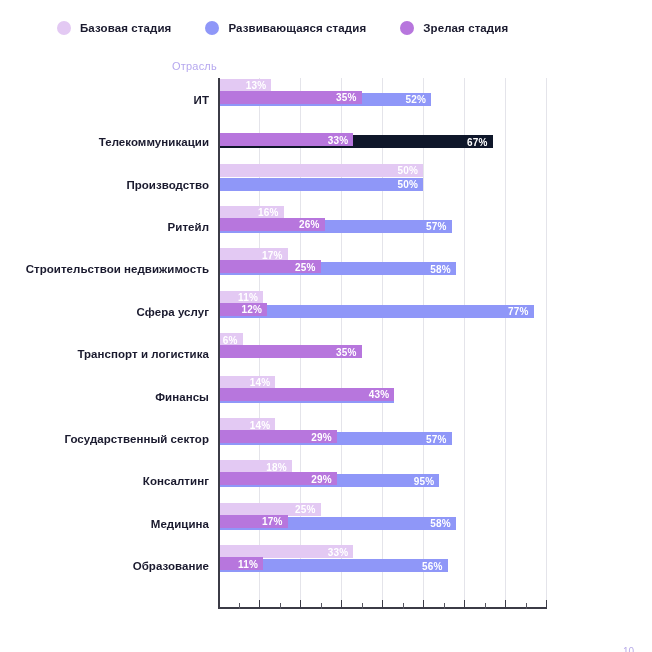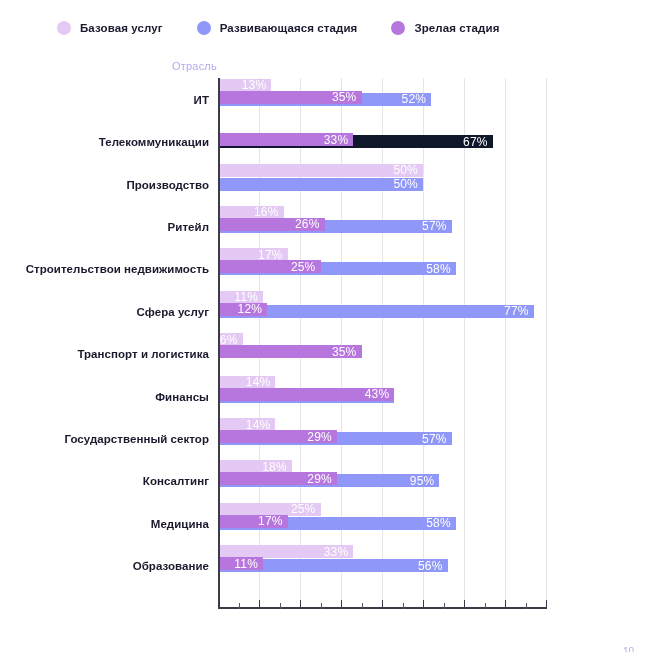--- a/index.html
+++ b/index.html
@@ -141,22 +141,22 @@
     left: 0;
     height: 13px;
     border-radius: 0;
     min-width: 0;
   }
   .bar .val {
     position: absolute;
     right: 5px;
     top: 50%;
     transform: translateY(-50%);
-    font-size: 12px;
-    font-weight: normal;
+    font-size: 10px;
+    font-weight: bold;
     color: #ffffff;
     white-space: nowrap;
     letter-spacing: 0.2px;
   }
   .bar.b0 { top: 0px; }
   .bar.b1 { top: 14px; }
   .bar.b2 { top: 12px; }
 
   
   .footer {
@@ -182,21 +182,21 @@
     font-size: 10px;
     color: #b7aae8;
   }
 </style>
 </head>
 <body>
 
 <div class="legend">
   <div class="legend-item">
     <span class="legend-dot" style="background: rgb(227, 201, 243);"></span>
-    <span class="legend-label">Базовая услуг</span>
+    <span class="legend-label">Базовая стадия</span>
   </div>
   <div class="legend-item">
     <span class="legend-dot" style="background: rgb(143, 151, 248);"></span>
     <span class="legend-label">Развивающаяся стадия</span>
   </div>
   <div class="legend-item">
     <span class="legend-dot" style="background: rgb(183, 118, 221);"></span>
     <span class="legend-label">Зрелая стадия</span>
   </div>
 </div>

